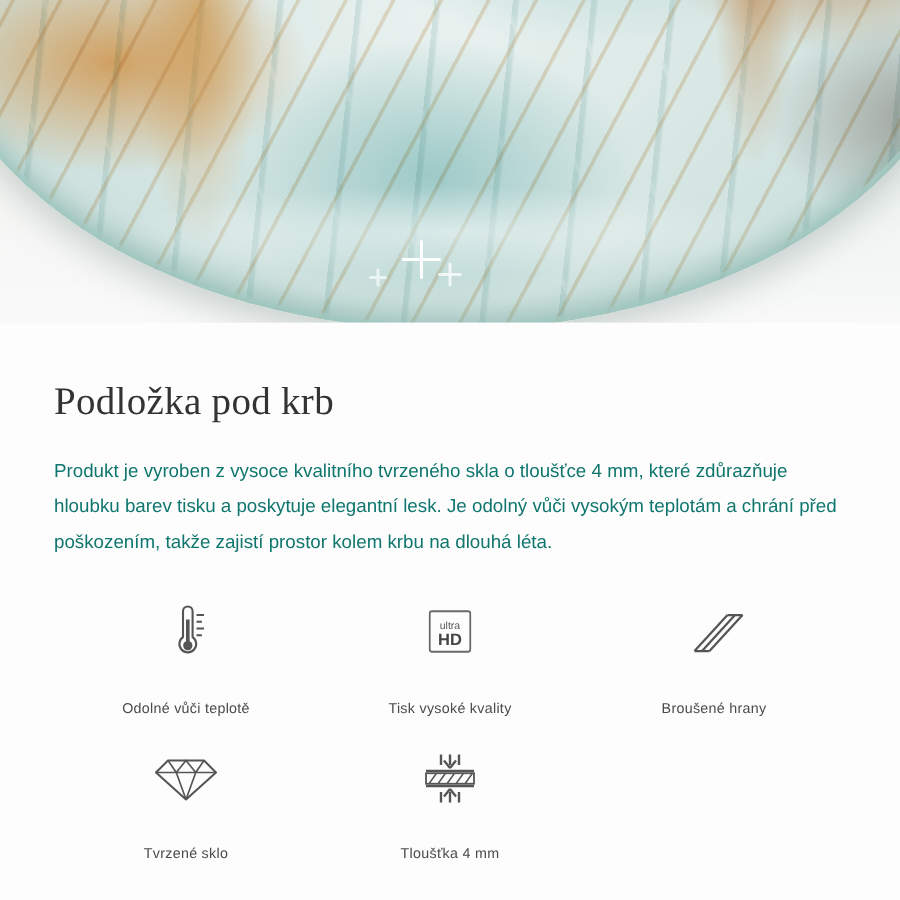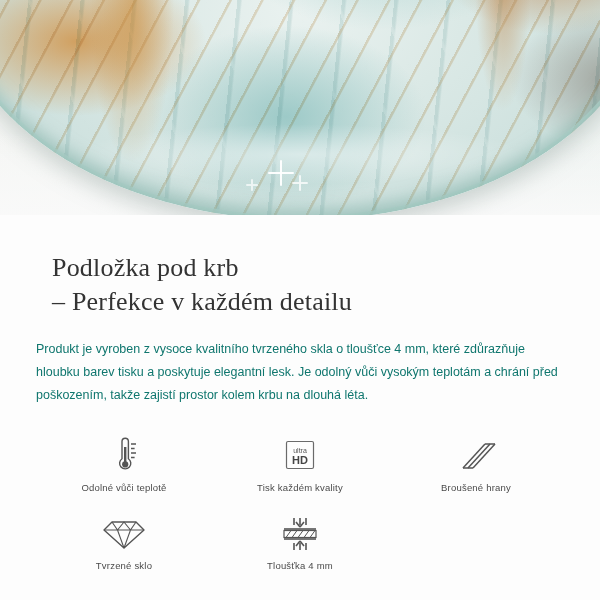--- a/index.html
+++ b/index.html
@@ -107,21 +107,21 @@
   
   .content {
     padding: 20px 36px 0 36px;
   }
   .headline {
     font-family: "Liberation Serif", serif;
     font-size: 26px;
     line-height: 1.32;
     color: #333333;
     font-weight: 400;
-    margin: 16px 0 0 16px;
+    margin: 16px 0 0 0;
     letter-spacing: .2px;
   }
   .headline .l2 { display: block; }
 
   .paragraph {
     margin: 18px 0 0 0;
     font-size: 12.5px;
     line-height: 1.85;
     color: #0f766e;
     max-width: 532px;
@@ -141,21 +141,21 @@
     justify-content: flex-start;
   }
   .feature-icon {
     height: 46px;
     display: flex;
     align-items: center;
     justify-content: center;
     color: #555555;
   }
   .feature-label {
-    margin-top: 3px;
+    margin-top: 22px;
     font-size: 9.5px;
     color: #4a4a4a;
     letter-spacing: .2px;
     text-align: center;
   }
   svg { display: block; }
 </style>
 </head>
 <body>
 
@@ -171,21 +171,20 @@
     </div>
     <span class="sparkle s1"></span>
     <span class="sparkle s2"></span>
     <span class="sparkle s3"></span>
   </div>
 
   <div class="content">
 
     <h1 class="headline">
       <span>Podložka pod krb</span>
-      <span class="l2">– Perfekce v každém detailu</span>
     </h1>
 
     <p class="paragraph">Produkt je vyroben z vysoce kvalitního tvrzeného skla o tloušťce 4 mm, které zdůrazňuje hloubku barev tisku a poskytuje elegantní lesk. Je odolný vůči vysokým teplotám a chrání před poškozením, takže zajistí prostor kolem krbu na dlouhá léta.</p>
 
     <div class="features">
 
       <div class="feature">
         <div class="feature-icon">
           <svg width="34" height="40" viewBox="0 0 34 40" fill="none" stroke="#555" stroke-width="1.4">
             <path d="M15 5.5a3.2 3.2 0 0 1 6.4 0v17.2a5.6 5.6 0 1 1-6.4 0z"></path>
@@ -198,21 +197,21 @@
       </div>
 
       <div class="feature">
         <div class="feature-icon">
           <svg width="42" height="40" viewBox="0 0 42 40">
             <rect x="7.5" y="5.5" width="27" height="27" rx="1.5" fill="none" stroke="#6a6a6a" stroke-width="1.2"></rect>
             <text x="21" y="17" text-anchor="middle" font-family="Liberation Sans, sans-serif" font-size="7" fill="#555">ultra</text>
             <text x="21" y="28" text-anchor="middle" font-family="Liberation Sans, sans-serif" font-size="11" font-weight="bold" fill="#444">HD</text>
           </svg>
         </div>
-        <div class="feature-label">Tisk každém kvality</div>
+        <div class="feature-label">Tisk vysoké kvality</div>
       </div>
 
 
       <div class="feature">
         <div class="feature-icon">
           <svg width="42" height="36" viewBox="0 0 42 36">
             <path d="M8 30 L30 6" stroke="#555" stroke-width="1.5" fill="none"></path>
             <path d="M13 30 L35 6" stroke="#555" stroke-width="1.5" fill="none"></path>
             <path d="M18 30 L40 6" stroke="#555" stroke-width="1.5" fill="none"></path>
             <path d="M30 6 L40 6" stroke="#555" stroke-width="1.5" fill="none"></path>

